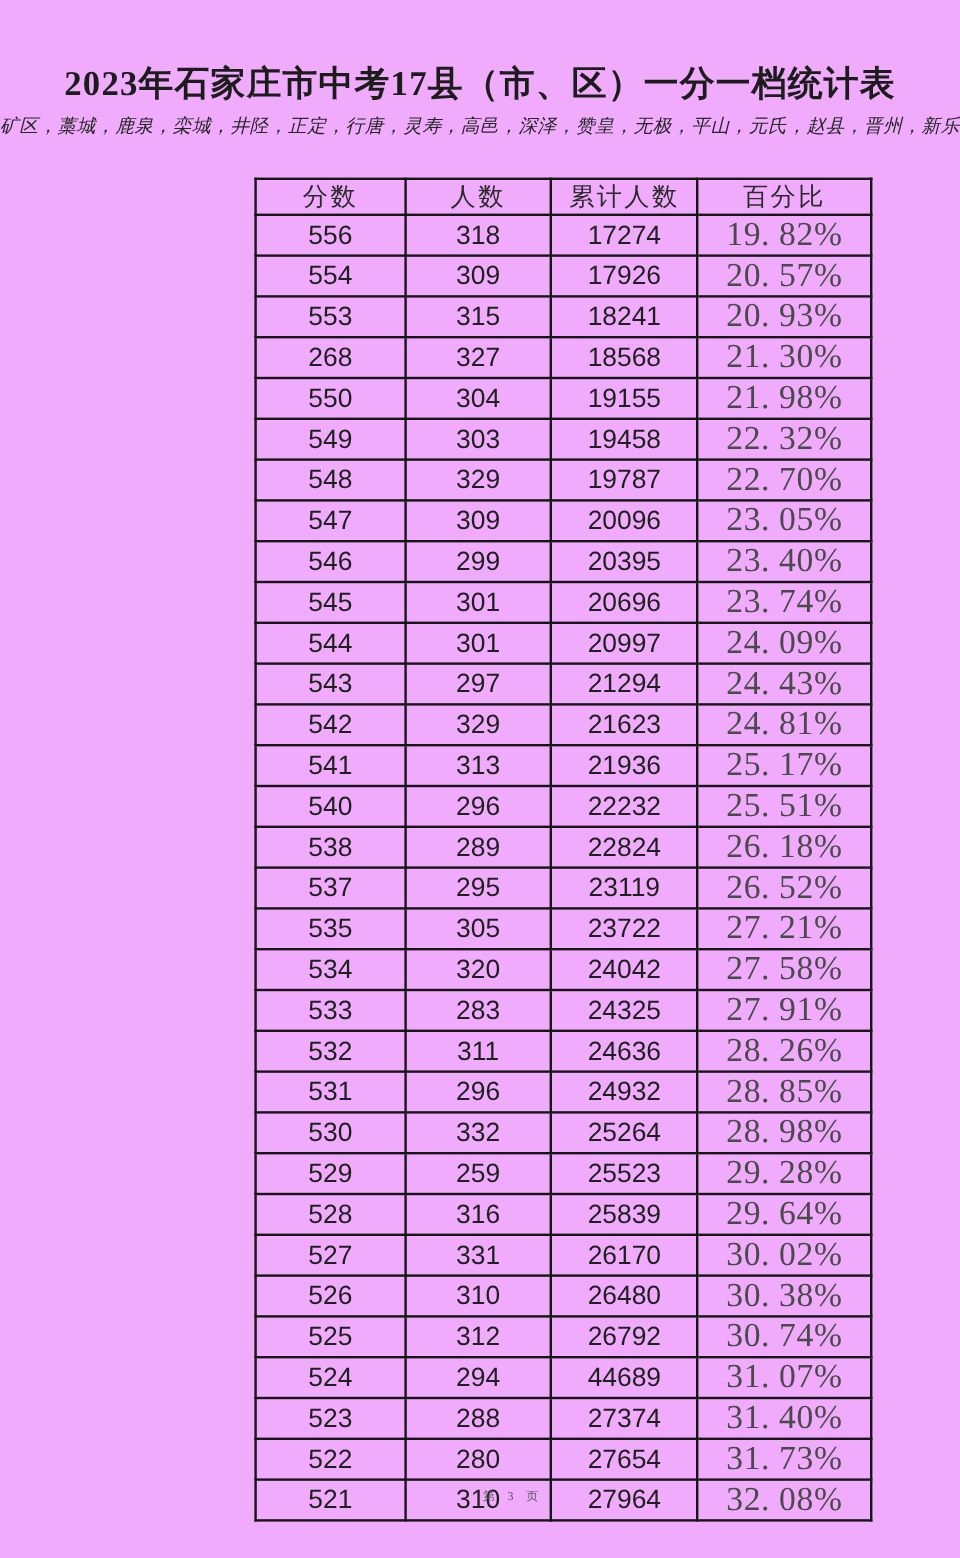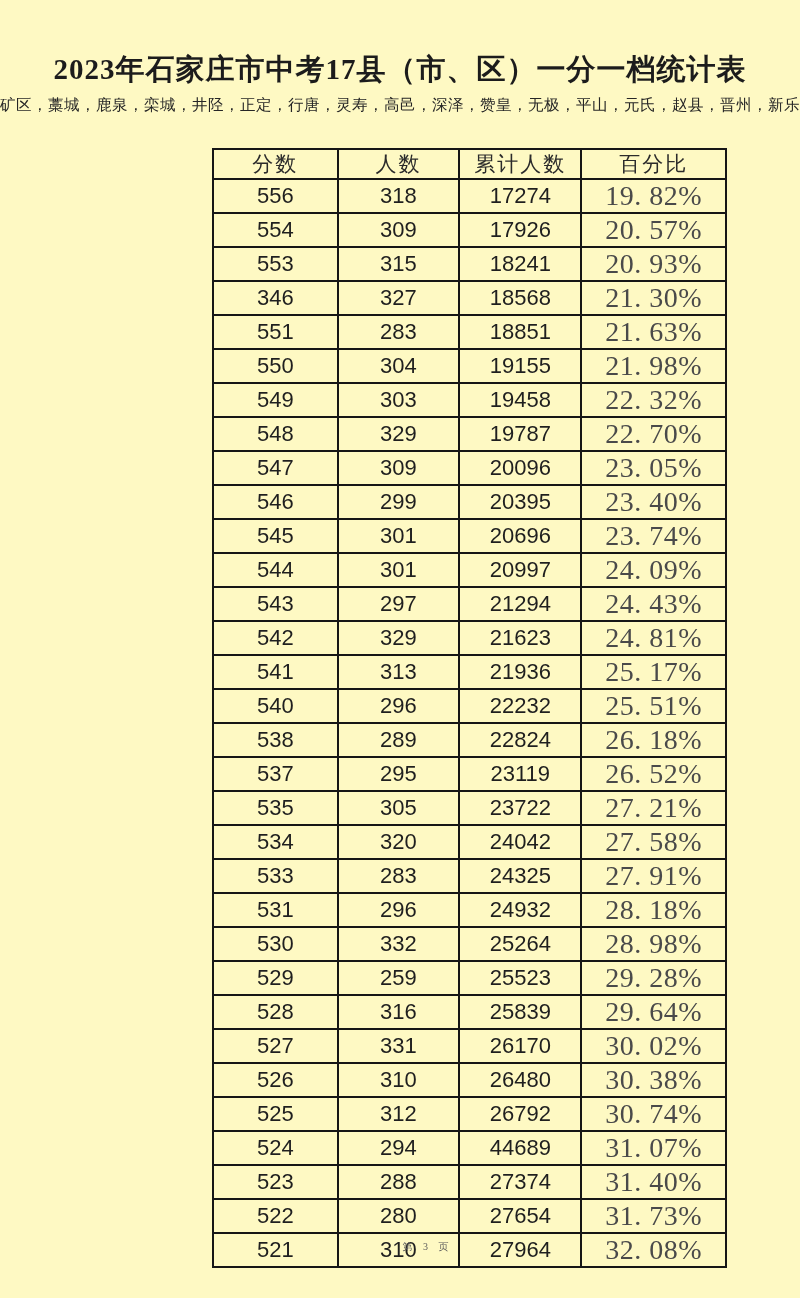--- a/index.html
+++ b/index.html
@@ -1,20 +1,20 @@
 <!DOCTYPE html>
 <html><head>
 <meta charset="utf-8">
 <style>
   html, body { margin: 0; padding: 0; }
   .page {
     position: relative;
     width: 800px;
     height: 1298px;
-    background: #fef9c3;
+    background: #f0abfc;
     font-family: "Liberation Serif", "DejaVu Serif", serif;
     overflow: hidden;
   }
   .title {
     position: absolute;
     top: 50px;
     left: 0;
     width: 100%;
     text-align: center;
     font-size: 29px;
@@ -26,20 +26,21 @@
   .subtitle {
     position: absolute;
     top: 95px;
     left: 0;
     width: 100%;
     text-align: center;
     font-size: 15.5px;
     color: #262626;
     letter-spacing: 0.5px;
     white-space: nowrap;
+    font-style: italic;
   }
   .table-wrap {
     position: absolute;
     left: 172px;
     top: 148px;
     width: 515px;
     height: 1065px;
     padding-left: 40px;
   }
   table.score-table {
@@ -124,30 +125,24 @@
     <td class="num">17926</td>
     <td class="pct">20. 57%</td>
   </tr>
           <tr>
     <td class="num">553</td>
     <td class="num">315</td>
     <td class="num">18241</td>
     <td class="pct">20. 93%</td>
   </tr>
           <tr>
-    <td class="num">346</td>
+    <td class="num">268</td>
     <td class="num">327</td>
     <td class="num">18568</td>
     <td class="pct">21. 30%</td>
-  </tr>
-          <tr>
-    <td class="num">551</td>
-    <td class="num">283</td>
-    <td class="num">18851</td>
-    <td class="pct">21. 63%</td>
   </tr>
           <tr>
     <td class="num">550</td>
     <td class="num">304</td>
     <td class="num">19155</td>
     <td class="pct">21. 98%</td>
   </tr>
           <tr>
     <td class="num">549</td>
     <td class="num">303</td>
@@ -232,24 +227,30 @@
     <td class="num">24042</td>
     <td class="pct">27. 58%</td>
   </tr>
           <tr>
     <td class="num">533</td>
     <td class="num">283</td>
     <td class="num">24325</td>
     <td class="pct">27. 91%</td>
   </tr>
           <tr>
+    <td class="num">532</td>
+    <td class="num">311</td>
+    <td class="num">24636</td>
+    <td class="pct">28. 26%</td>
+  </tr>
+          <tr>
     <td class="num">531</td>
     <td class="num">296</td>
     <td class="num">24932</td>
-    <td class="pct">28. 18%</td>
+    <td class="pct">28. 85%</td>
   </tr>
           <tr>
     <td class="num">530</td>
     <td class="num">332</td>
     <td class="num">25264</td>
     <td class="pct">28. 98%</td>
   </tr>
           <tr>
     <td class="num">529</td>
     <td class="num">259</td>

